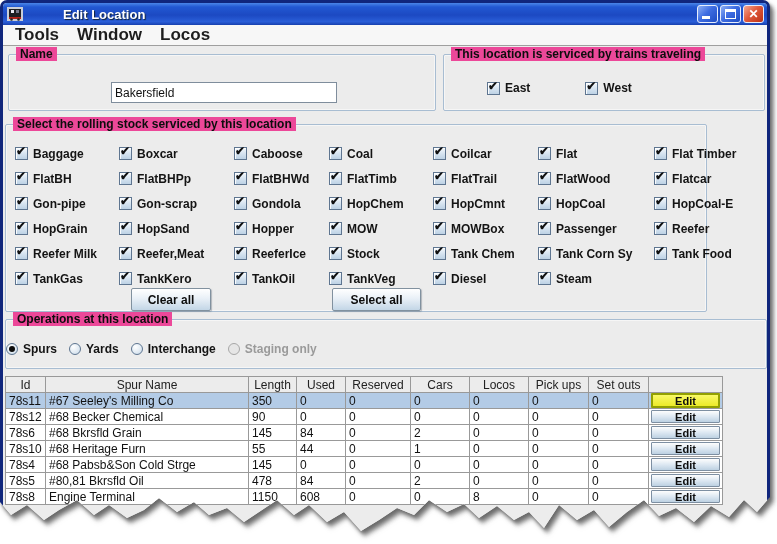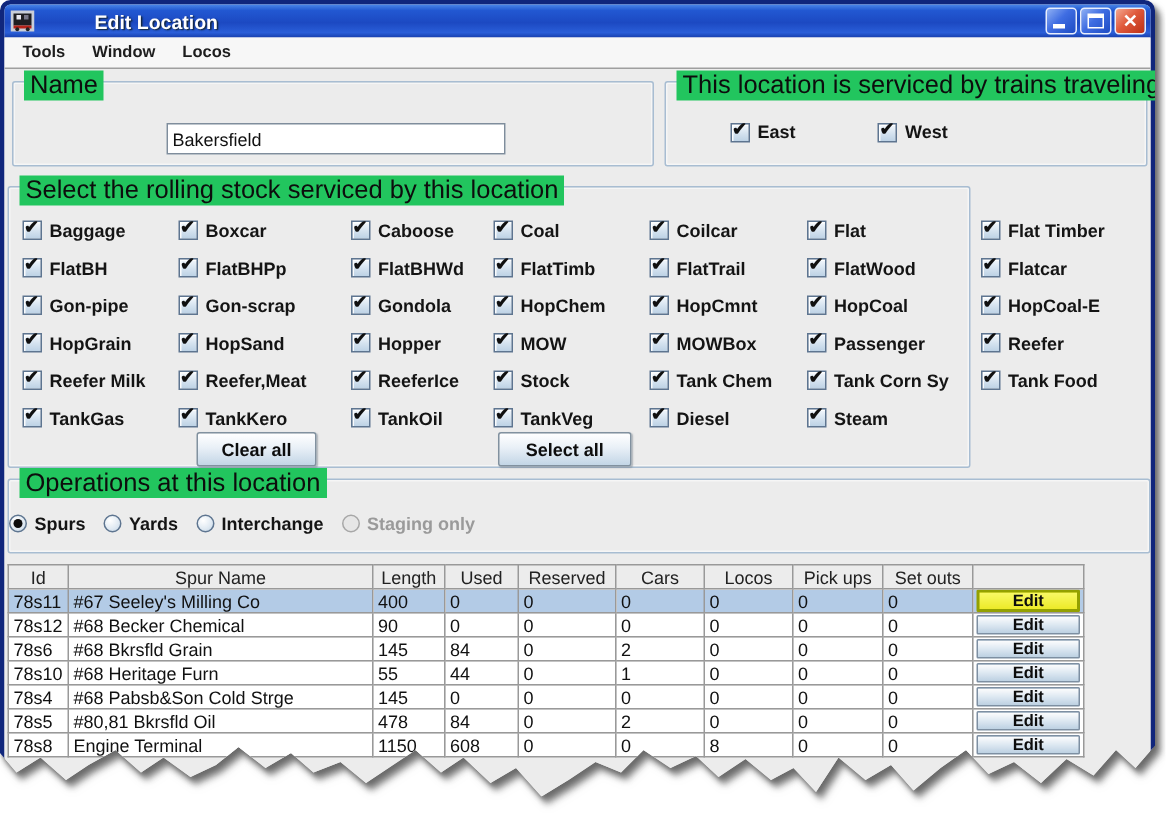--- a/index.html
+++ b/index.html
@@ -32,38 +32,38 @@
   .wc.min,.wc.max { background: linear-gradient(135deg,#8fb0f4 0%,#3f6de2 45%,#1d4cc4 100%); }
   .wc.close { background: linear-gradient(135deg,#f4a890 0%,#e05a3c 45%,#bc3015 100%); }
   .glyph-min { position:absolute; left:4px; bottom:3px; width:8px; height:3px; background:#fff; }
   .glyph-max { position:absolute; left:4px; top:3px; width:11px; height:10px;
     border:1px solid #fff; border-top:3px solid #fff; }
   .glyph-x { color:#fff; font-weight:bold; font-size:12px; line-height:16px; }
 
   
   .menubar { height:21px; background:#f7f7f7; border-bottom:1px solid #9f9f9f;
     display:flex; align-items:center; padding-left:3px; }
-  .menu-item { font-weight:bold; font-size:11px; color:#1d1d1d; padding:2px 9px; }
+  .menu-item { font-weight:bold; font-size:17px; color:#1d1d1d; padding:2px 9px; }
 
   
   .content { position:relative; width:764px; height:492px; background:#ececec; }
   .groupbox { position:absolute; border:1px solid #a8bdd2; border-radius:2px;
     box-shadow: inset 0 0 0 1px rgba(255,255,255,0.55); }
-  .gb-title { position:absolute; top:-8px; left:7px; background:#22c55e; padding:0 4px;
-    font-weight:normal; font-size:17px; color:#0d0d0d; white-space:nowrap; }
+  .gb-title { position:absolute; top:-8px; left:7px; background:#ec4899; padding:0 4px;
+    font-weight:bold; font-size:12px; color:#0d0d0d; white-space:nowrap; }
 
   .gb-name { left:5px; top:8px; width:428px; height:57px; }
   .name-input { position:absolute; left:102px; top:27px; width:226px; height:21px;
     border:1px solid #7f8d9c; background:#fff; font-family:"Liberation Sans",sans-serif;
     font-size:12px; color:#111; padding:0 3px; }
 
   .gb-direction { left:440px; top:8px; width:322px; height:57px; }
   .dir-options { position:absolute; left:43px; top:26px; display:flex; gap:55px; }
 
-  .gb-rollingstock { left:2px; top:78px; width:642px; height:188px;padding-left:44px; }
+  .gb-rollingstock { left:2px; top:78px; width:702px; height:188px;padding-left:44px; }
   .rs-grid { position:absolute; left:9px; top:16px; right:6px; display:grid;
     grid-template-columns:104px 115px 95px 104px 105px 116px 1fr;
     grid-auto-rows:25px; align-items:center; }
 
   .cb { display:inline-flex; align-items:center; gap:5px; white-space:nowrap; }
   .cbbox { width:13px; height:13px; border:1px solid #5e7590; position:relative; flex:0 0 auto;
     background: linear-gradient(180deg,#f5f9fd 0%,#d4e2ef 55%,#bdd2e5 100%);
     box-shadow: inset 1px 1px 0 rgba(255,255,255,0.9); }
   .cbmark { position:absolute; left:0px; top:-4px; font-size:12px; font-weight:bold; color:#101010; }
   .cblabel { font-weight:bold; font-size:12px; color:#141414; }
@@ -466,21 +466,21 @@
                 <th>Locos</th>
                 <th>Pick ups</th>
                 <th>Set outs</th>
                 <th></th>
               </tr>
             </thead>
           <tbody>
               <tr class="row selected">
                 <td>78s11</td>
                 <td>#67 Seeley's Milling Co</td>
-                <td>400</td>
+                <td>350</td>
                 <td>0</td>
                 <td>0</td>
                 <td>0</td>
                 <td>0</td>
                 <td>0</td>
                 <td>0</td>
                 <td class="edit-cell">
                   <button class="edit-btn hl">Edit</button>
                 </td>
               </tr>

